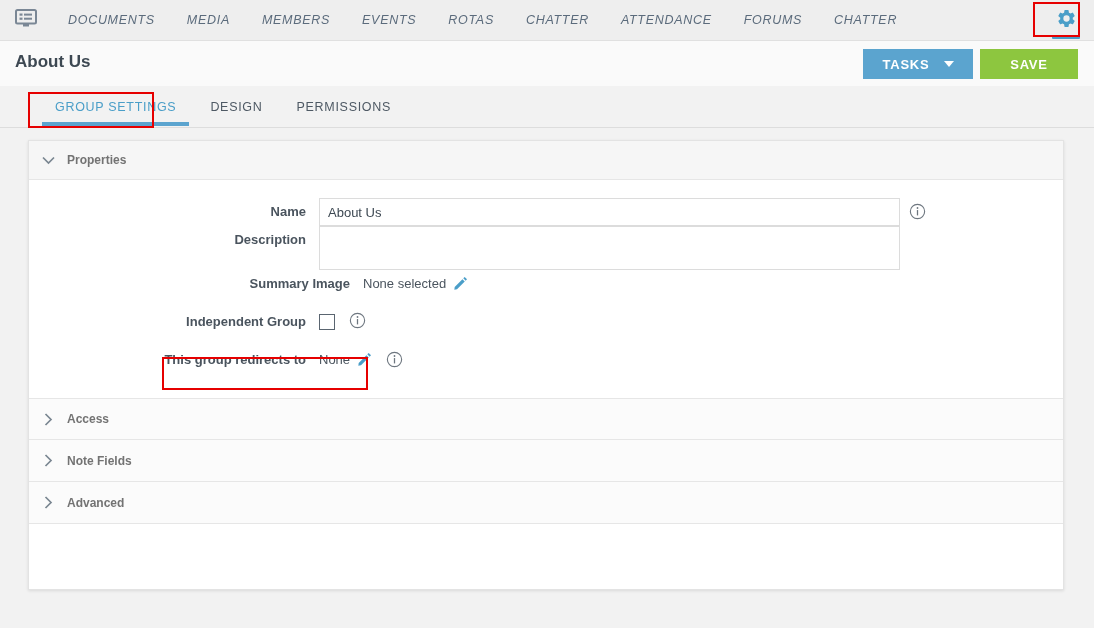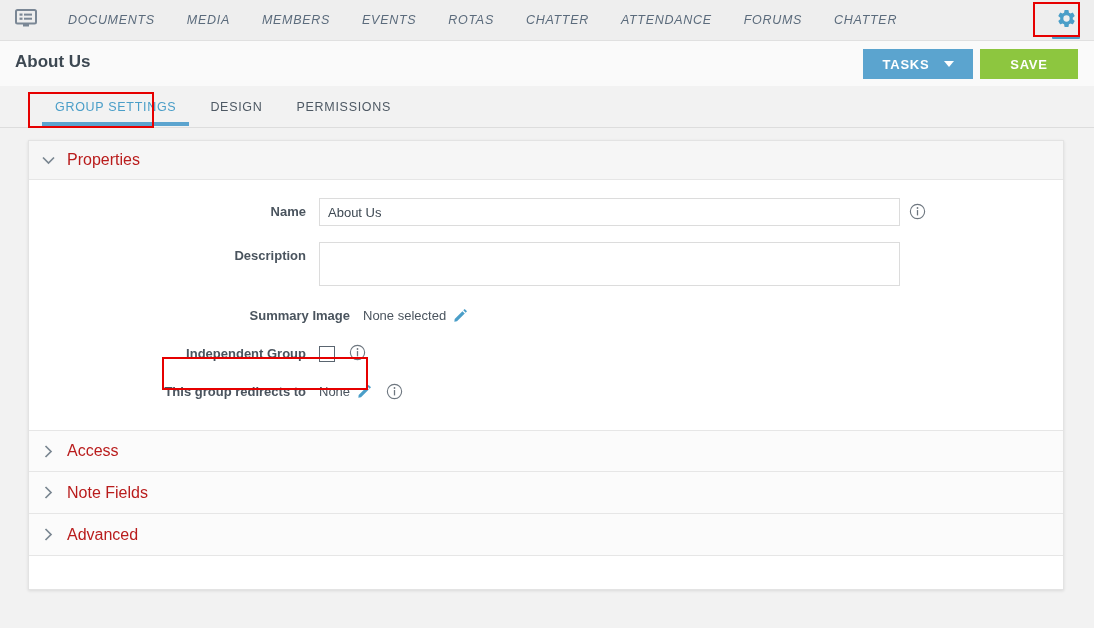--- a/index.html
+++ b/index.html
@@ -136,29 +136,28 @@
     display: flex; align-items: center;
     cursor: pointer;
   }
   .section-head.plain { background: #fbfbfb; }
   .chev {
     width: 38px;
     display: flex; align-items: center; justify-content: center;
     color: #7a8691;
   }
   .section-title {
-    font-size: 16px; font-weight: normal; color: #b91c1c;
+    font-size: 12px; font-weight: bold; color: #737373;
   }
   .section-body { padding: 18px 0 12px 0; background: #ffffff; }
 
   
   .frow {
     position: relative;
     display: flex; align-items: flex-start;
-    margin-bottom: 16px;
   }
   .flabel {
     width: 290px;
     text-align: right;
     padding-right: 13px;
     font-size: 13px;
     font-weight: bold;
     color: #4a545e;
     line-height: 28px;
   }

